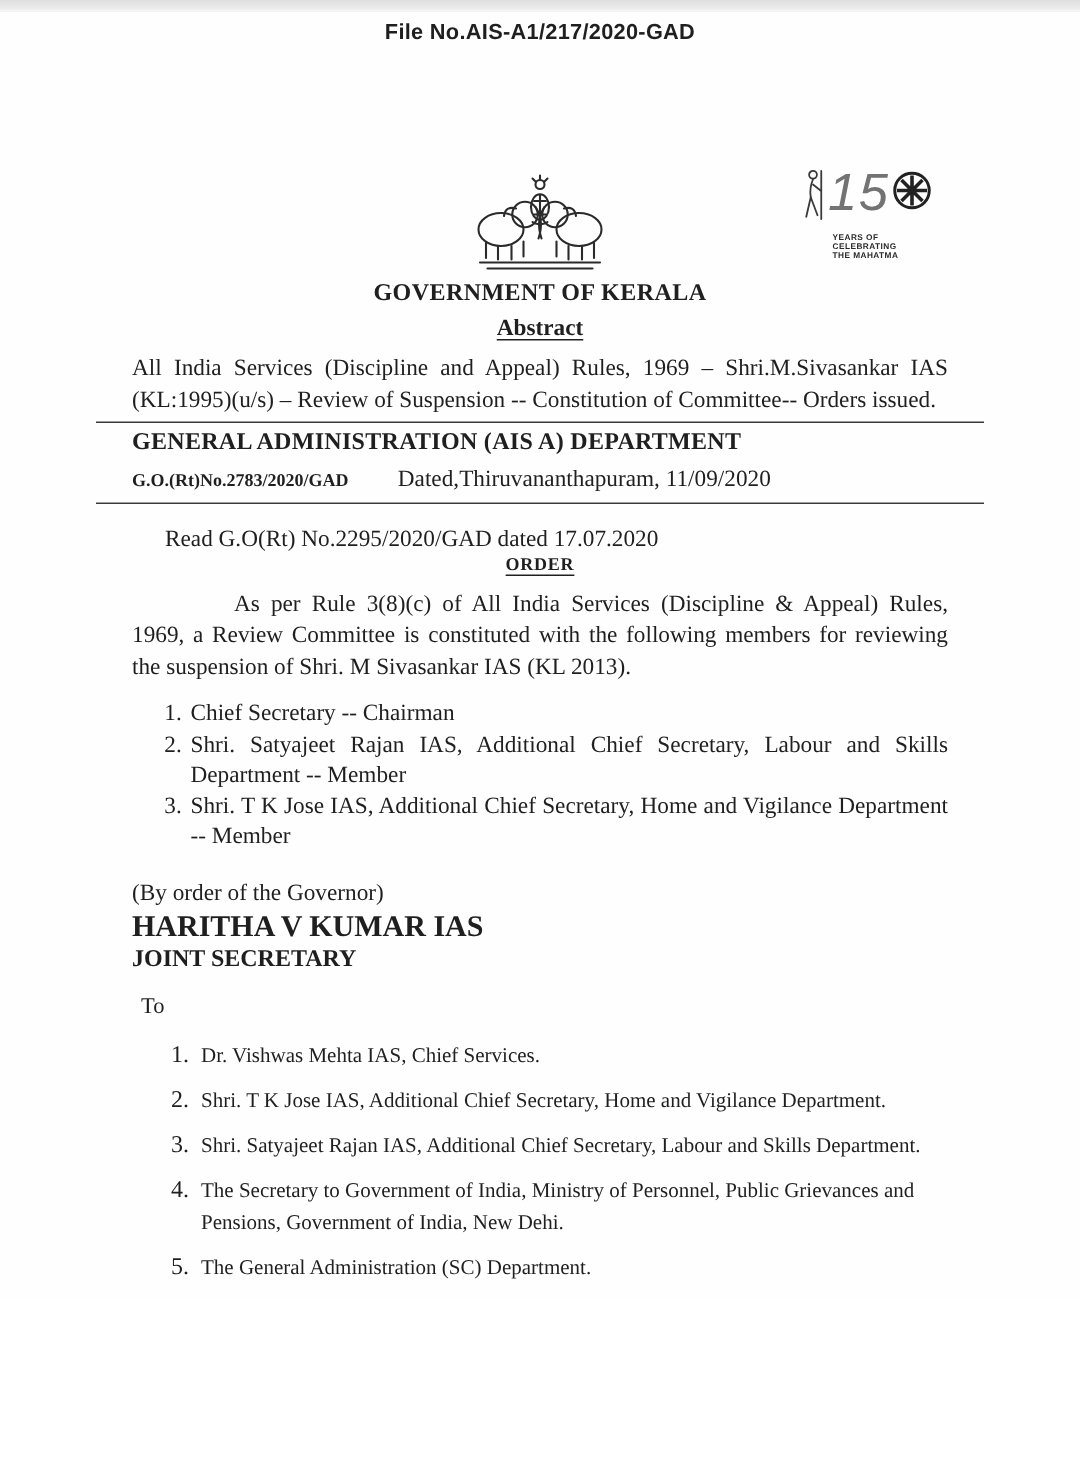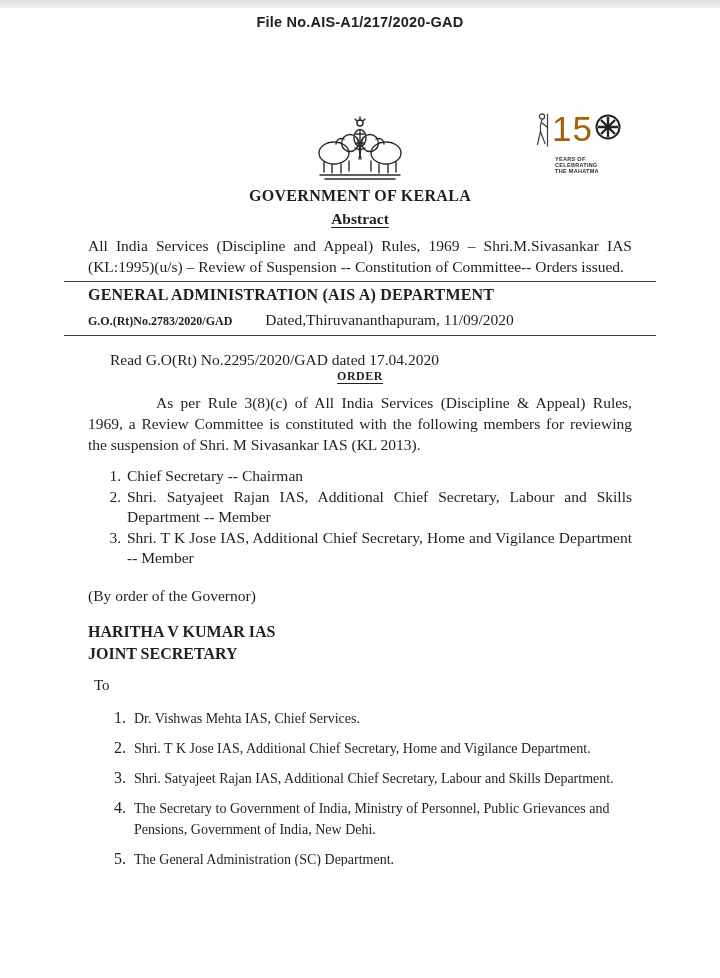--- a/index.html
+++ b/index.html
@@ -27,21 +27,21 @@
   .emblem-row{position:relative;margin-top:84px;height:72px;}
   .emblem{display:block;margin:0 auto;}
   .logo150{
     position:absolute;top:-2px;right:98px;
     display:flex;flex-direction:column;
     font-family:"Liberation Sans", sans-serif;
   }
   .logo150-top{display:flex;align-items:flex-start;}
   .logo150-num{
     font-size:35px;line-height:33px;
-    font-weight:400;color:#a16207;
+    font-style:italic;font-weight:400;color:#737373;
     letter-spacing:1px;
     margin-left:2px;
   }
   .logo150-text{
     margin:2px 0 0 20px;
     font-size:5.5px;line-height:6px;
     font-weight:bold;color:#2a2a2a;
     letter-spacing:.3px;
   }
   .content{margin:0 88px;}
@@ -81,21 +81,21 @@
     text-align:justify;text-indent:68px;
   }
   ol.committee{
     margin:11px 0 0 0;padding-left:37px;
     font-size:15.5px;line-height:20.5px;
     text-align:justify;
   }
   ol.committee li{margin:0;padding-left:2px;}
   .signature{margin-top:17px;line-height:20px;}
   .by-order{font-size:15.5px;}
-  .sig-name{font-weight:bold;font-size:16px;margin-top:16px;}
+  .sig-name{font-weight:bold;font-size:20px;margin-top:2px;}
   .sig-desig{font-weight:bold;font-size:16px;margin-top:2px;}
   .to-label{margin:13px 0 0 6px;font-size:15px;}
   ol.addressees{
     margin:13px 0 0 0;padding-left:42px;
     font-size:14px;line-height:21px;
   }
   ol.addressees li{margin:0 0 8px 0;padding-left:4px;}
   ol.addressees li::marker{font-size:16px;}
 </style>
 </head>
@@ -165,21 +165,21 @@
 
     <div class="dept">GENERAL ADMINISTRATION (AIS A) DEPARTMENT</div>
 
     <div class="go-line">
       <span class="go-no">G.O.(Rt)No.2783/2020/GAD</span>
       <span class="go-date">Dated,Thiruvananthapuram, 11/09/2020</span>
     </div>
 
     <div class="rule2"></div>
 
-    <div class="read-line">Read G.O(Rt) No.2295/2020/GAD dated 17.04.2020</div>
+    <div class="read-line">Read G.O(Rt) No.2295/2020/GAD dated 17.07.2020</div>
 
     <div class="order-heading">ORDER</div>
 
     <p class="order-para">As per Rule 3(8)(c) of All India Services (Discipline &amp; Appeal) Rules, 1969, a Review Committee is constituted with the following members for reviewing the suspension of Shri. M Sivasankar IAS (KL 2013).</p>
 
     <ol class="committee">
       <li>Chief Secretary -- Chairman</li>
       <li>Shri. Satyajeet Rajan IAS, Additional Chief Secretary, Labour and Skills Department -- Member</li>
       <li>Shri. T K Jose IAS, Additional Chief Secretary, Home and Vigilance Department -- Member</li>
     </ol>

